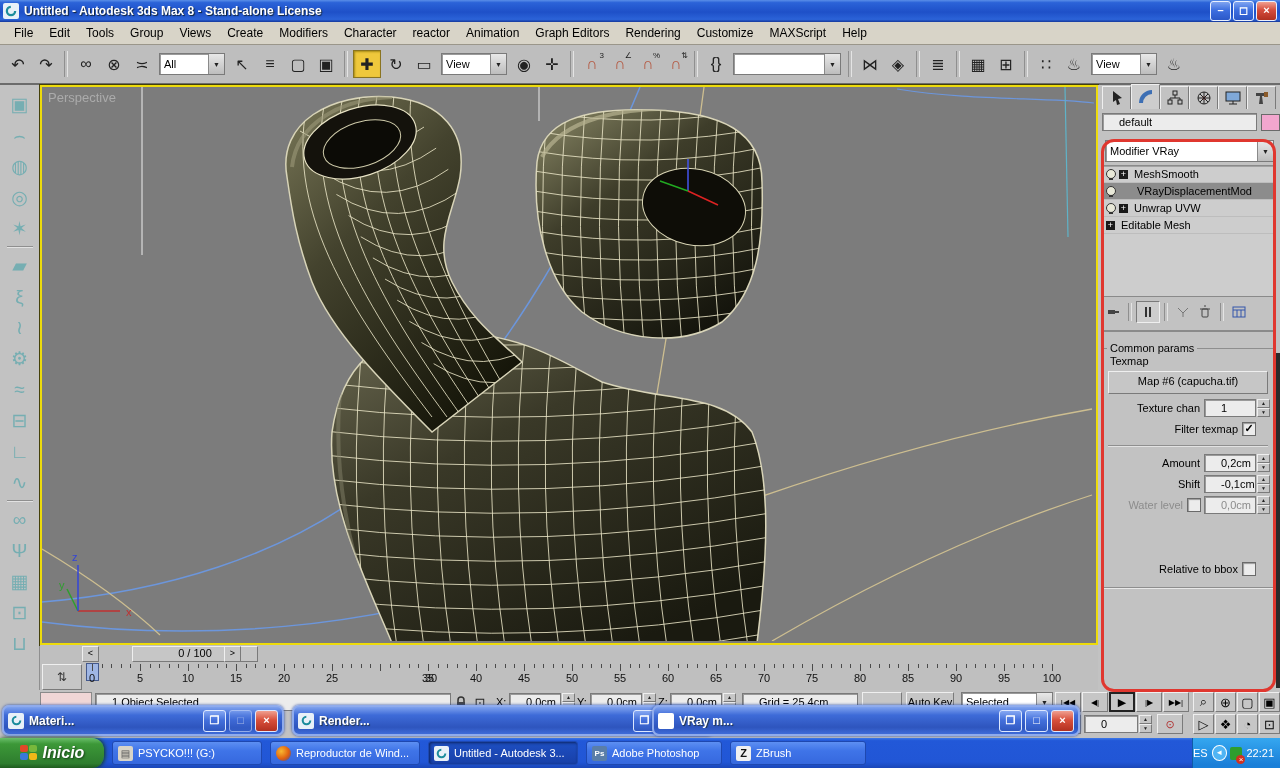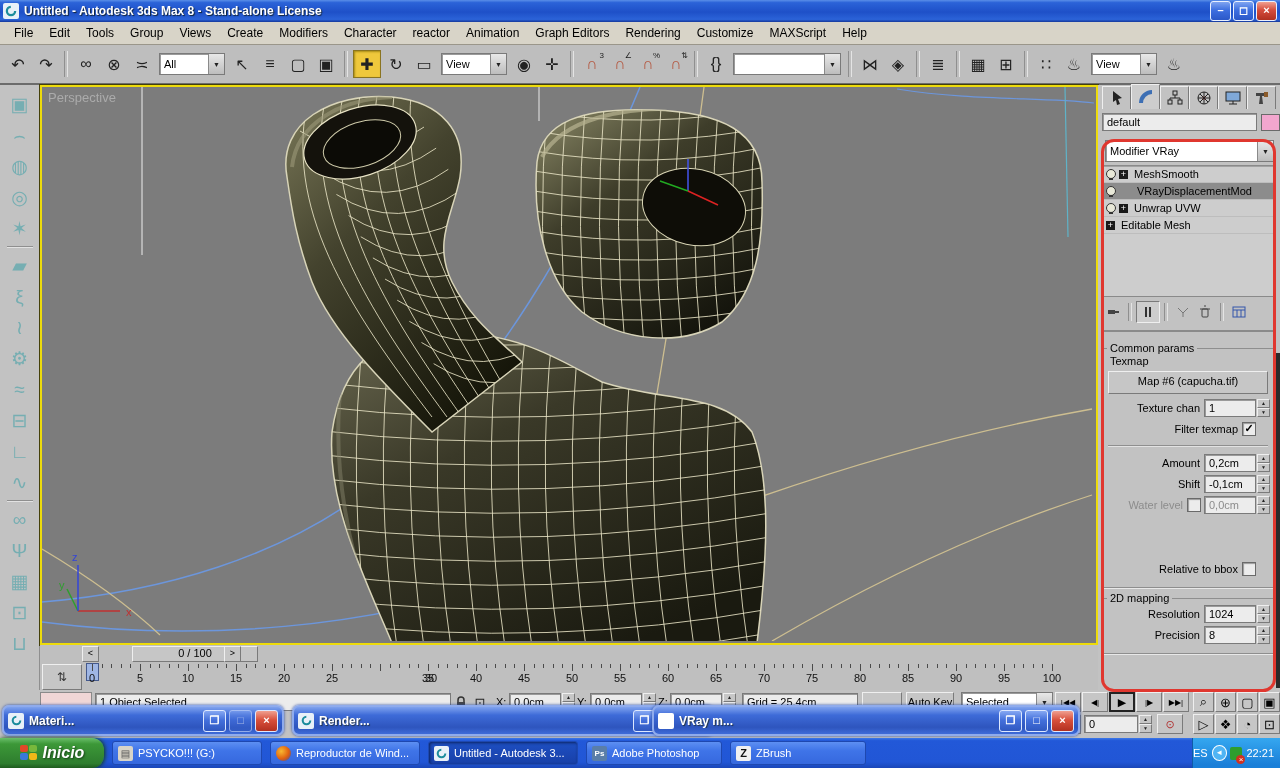--- a/index.html
+++ b/index.html
@@ -58,21 +58,21 @@
   .tick-label{position:absolute;top:10px;width:26px;margin-left:-13px;text-align:center;font-size:11px;color:#111;}
   .tl-handle{position:absolute;top:1px;width:13px;height:18px;background:#9FB6E4;border:1px solid #44598c;box-sizing:border-box;}
   
   .cmdpanel{position:absolute;left:1098px;top:85px;width:182px;height:607px;background:#C2C2C2;box-sizing:border-box;padding-left:4px;}
   .cp-tabs{display:flex;height:24px;align-items:flex-end;}
   .cp-tab{width:27px;height:22px;background:#C2C2C2;border:1px solid;border-color:#efefef #7a7a7a #7a7a7a #efefef;
     border-bottom:none;display:flex;align-items:center;justify-content:center;}
   .cp-tab.active{height:24px;background:#CDCDCD;}
   .cp-namerow{display:flex;align-items:center;margin-top:3px;height:20px;}
   .field{background:#ECECEC;border:1px solid #7a7a7a;box-shadow:inset 1px 1px 0 #9a9a9a;
-    height:18px;line-height:16px;padding:0 4px;box-sizing:border-box;font-size:11px;}
+    height:18px;line-height:16px;padding:0 16px;box-sizing:border-box;font-size:11px;}
   .objname{flex:1;}
   .swatch{width:17px;height:15px;margin-left:4px;background:#F2A6CE;border:1px solid #6a6a6a;}
   .cp-modlist{height:20px;margin-top:8px;margin-right:6px;}
   .cp-stack{margin-top:3px;margin-right:6px;height:130px;background:#CDCDCD;border:1px solid #8a8a8a;
     box-shadow:inset 1px 1px 0 #a2a2a2;overflow:hidden;}
   .stack-row{display:flex;align-items:center;height:16px;padding-left:3px;border-bottom:1px solid #bdbdbd;}
   .stack-row.sel{background:#8C8C8C;}
   .stack-label{font-size:11px;margin-left:3px;white-space:nowrap;}
   .bulb{width:8px;height:8px;border:1px solid #333;border-radius:50%;position:relative;margin-right:3px;background:#E8E8D8;}
   .bulb:after{content:"";position:absolute;left:2px;top:8px;width:4px;height:2px;background:#333;}
@@ -777,39 +777,20 @@
           <span class="spinner">
               <span>▲</span>
               <span>▼</span>
             </span>
         </div>
         <div class="prow" style="padding-right:14px;margin-top:44px;">
           <span class="plabel">Relative to bbox</span>
           <span class="checkbox"></span>
         </div>
       </div>
-      <div class="group">
-        <span class="group-title">2D mapping</span>
-        <div class="prow">
-          <span class="plabel">Resolution</span>
-          <span class="field pfield">1024</span>
-          <span class="spinner">
-              <span>▲</span>
-              <span>▼</span>
-            </span>
-        </div>
-        <div class="prow">
-          <span class="plabel">Precision</span>
-          <span class="field pfield">8</span>
-          <span class="spinner">
-              <span>▲</span>
-              <span>▼</span>
-            </span>
-        </div>
-      </div>
     </div>
     <div class="cp-scroll"></div>
   </div>
   <div class="red-ring"></div>
 
   <div class="statusbar">
     <div class="sb listener-pink" style="left:40px;top:2px;width:52px;height:20px;"></div>
     <div class="sb listener-white" style="left:40px;top:23px;width:52px;height:21px;"></div>
     <div class="sb field" style="left:95px;top:3px;width:356px;height:18px;">1 Object Selected</div>
     <div class="sb icon16" style="left:453px;top:4px;width:16px;height:16px;">

